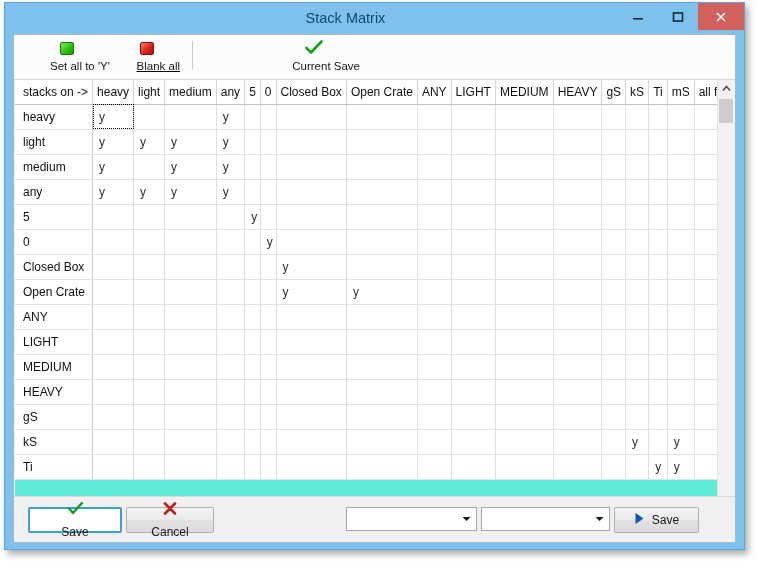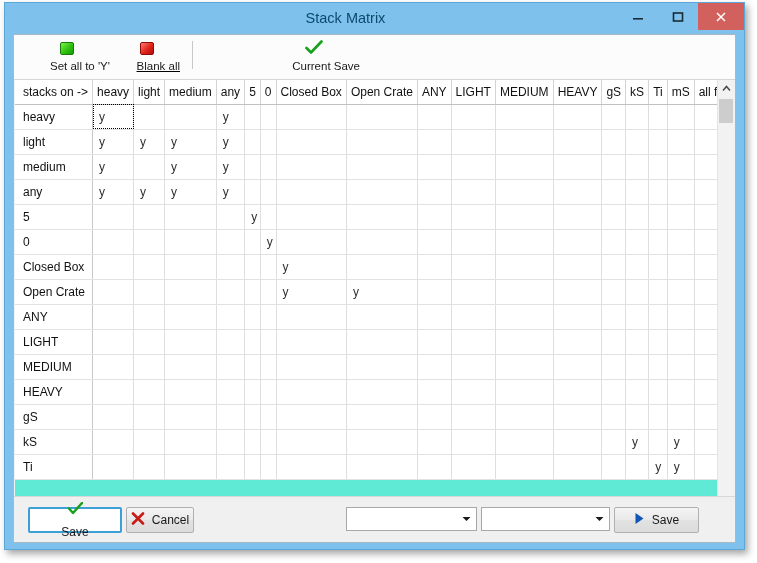--- a/index.html
+++ b/index.html
@@ -283,21 +283,21 @@
     cursor: default;
     user-select: none;
     box-sizing: border-box;
     font-family: "Liberation Sans", sans-serif;
   }
   .btn.default {
     background: #ffffff;
     border: 2px solid #3c9fd6;
   }
   #btn-save  { left: 14px; top: 10px; width: 94px; flex-direction: column; }
-  #btn-cancel{ left: 112px; top: 10px; width: 68px; }
+  #btn-cancel{ left: 112px; top: 10px; width: 88px; flex-direction: column; }
   #btn-check { left: 600px; top: 10px; width: 85px; }
 
   .combo {
     position: absolute;
     top: 10px;
     height: 24px;
     background: #ffffff;
     border: 1px solid #a8a8a8;
     box-sizing: border-box;
   }

